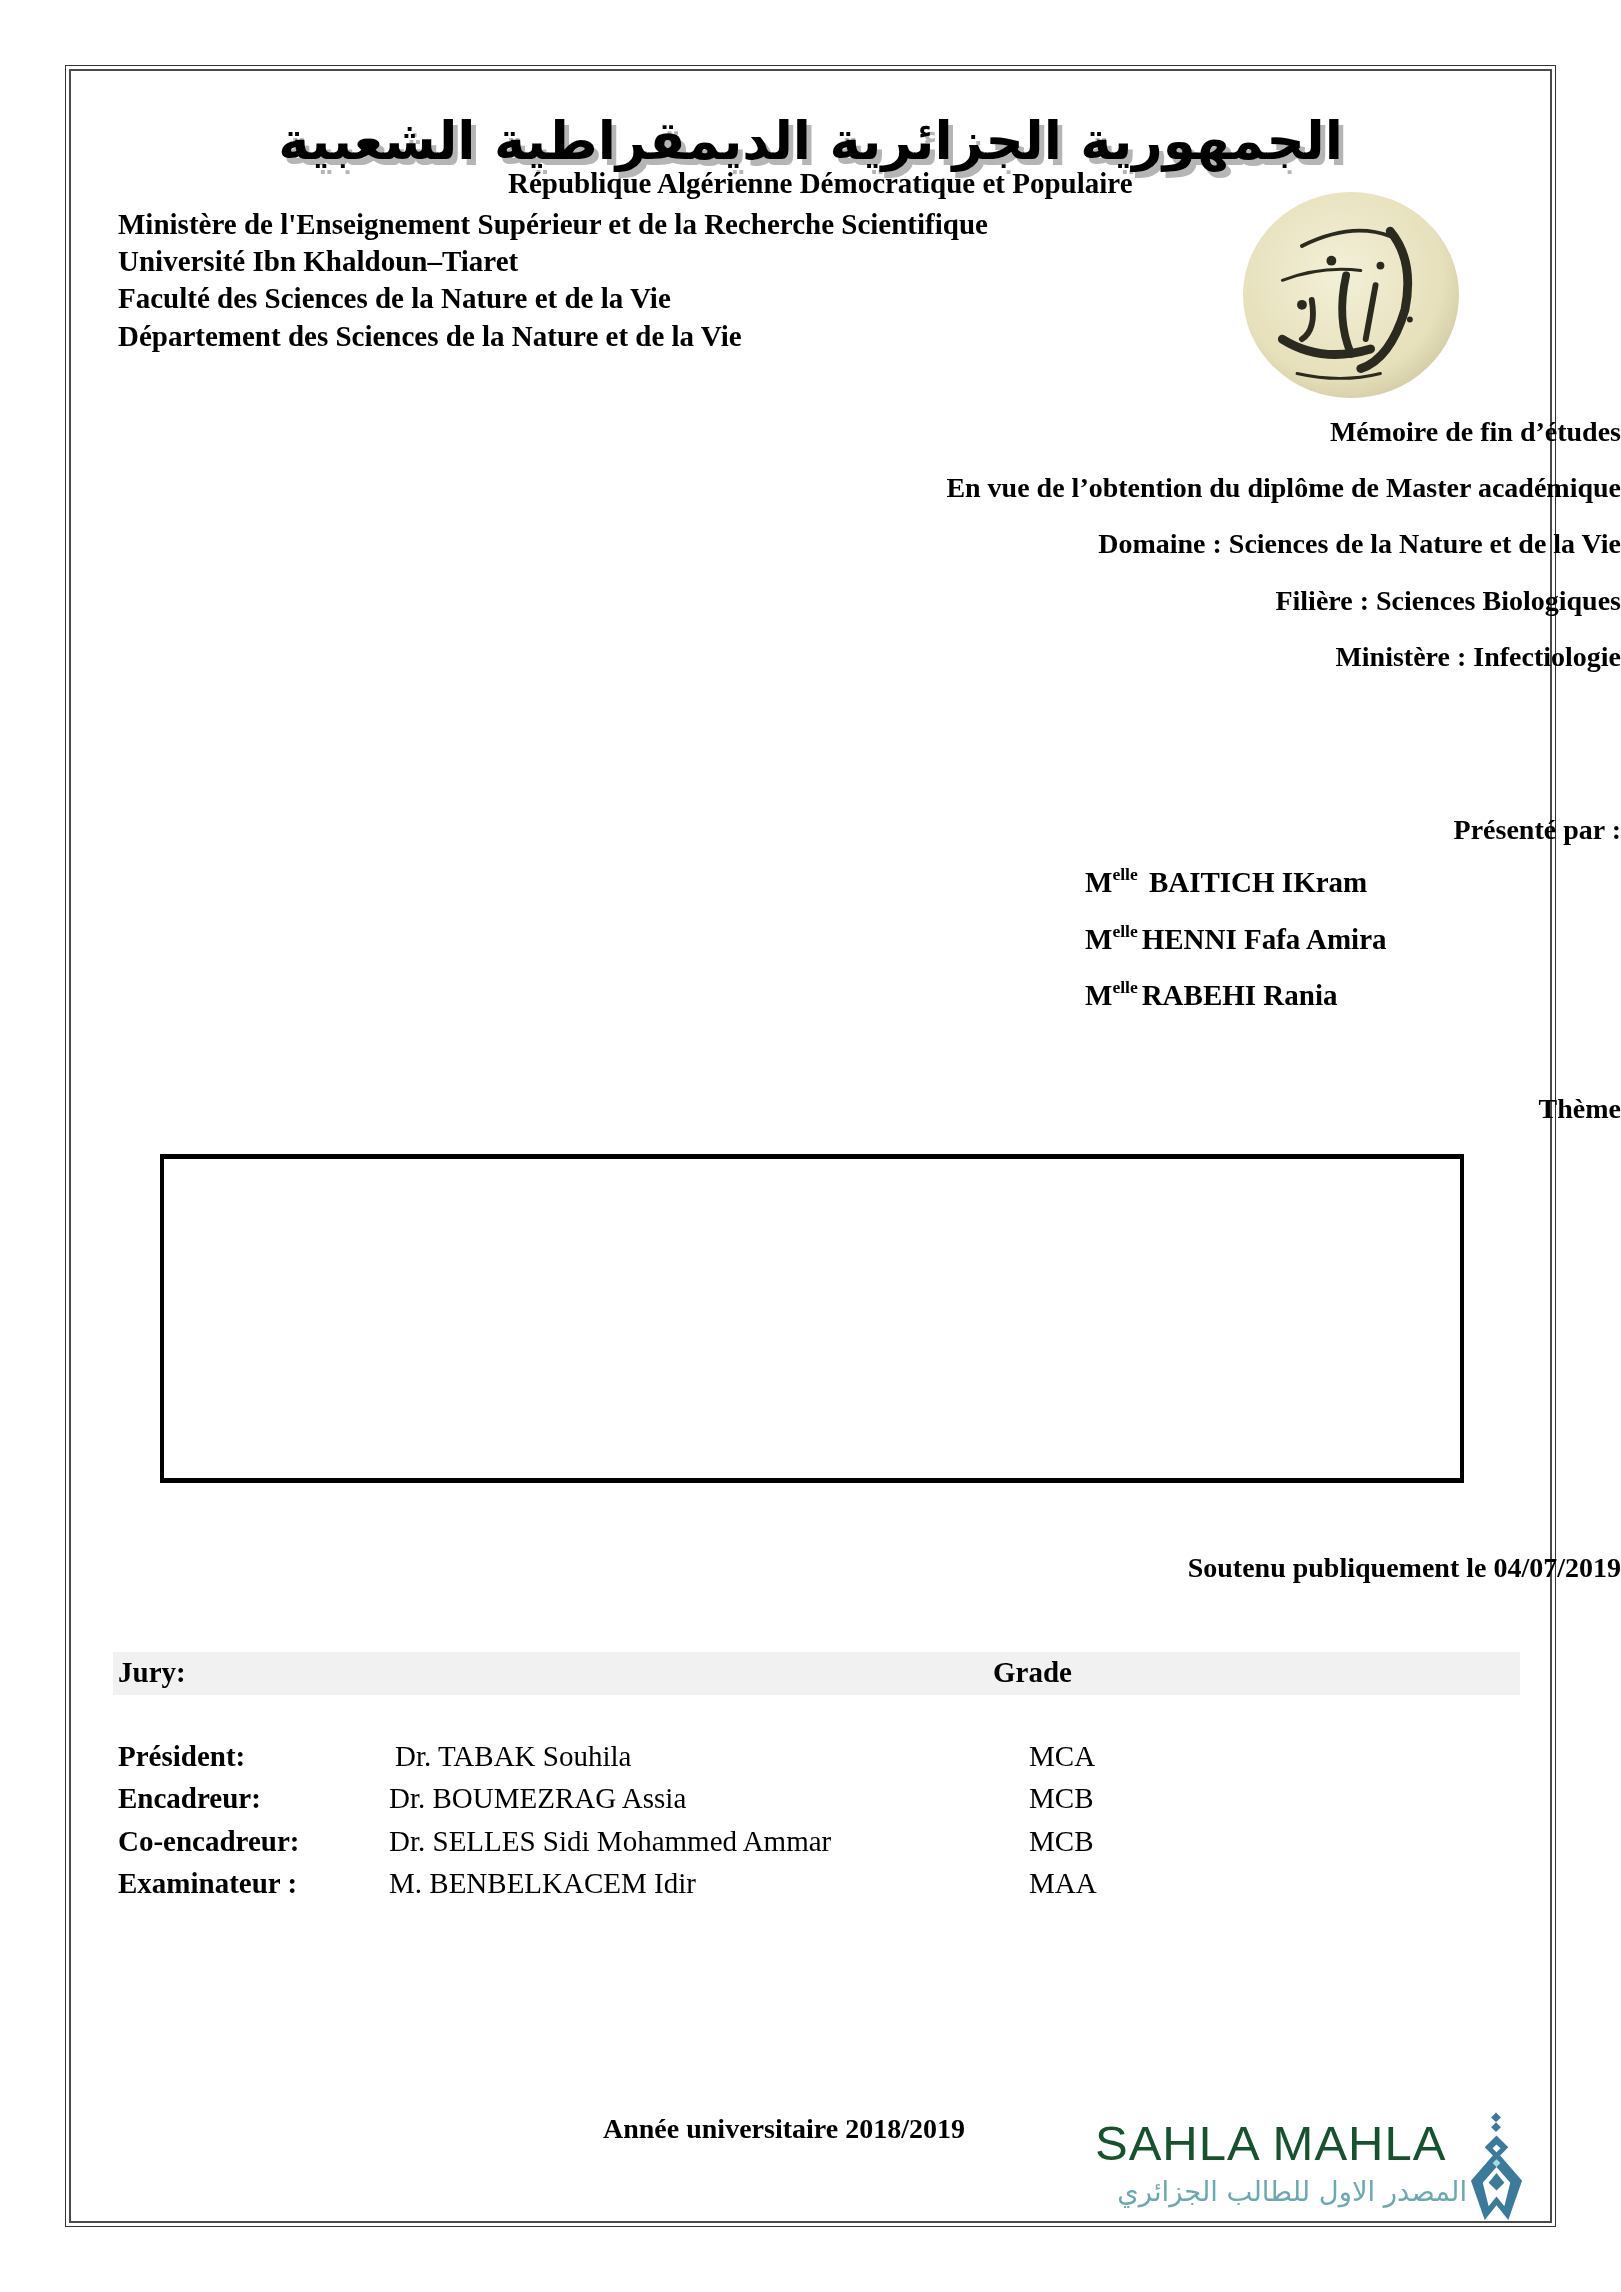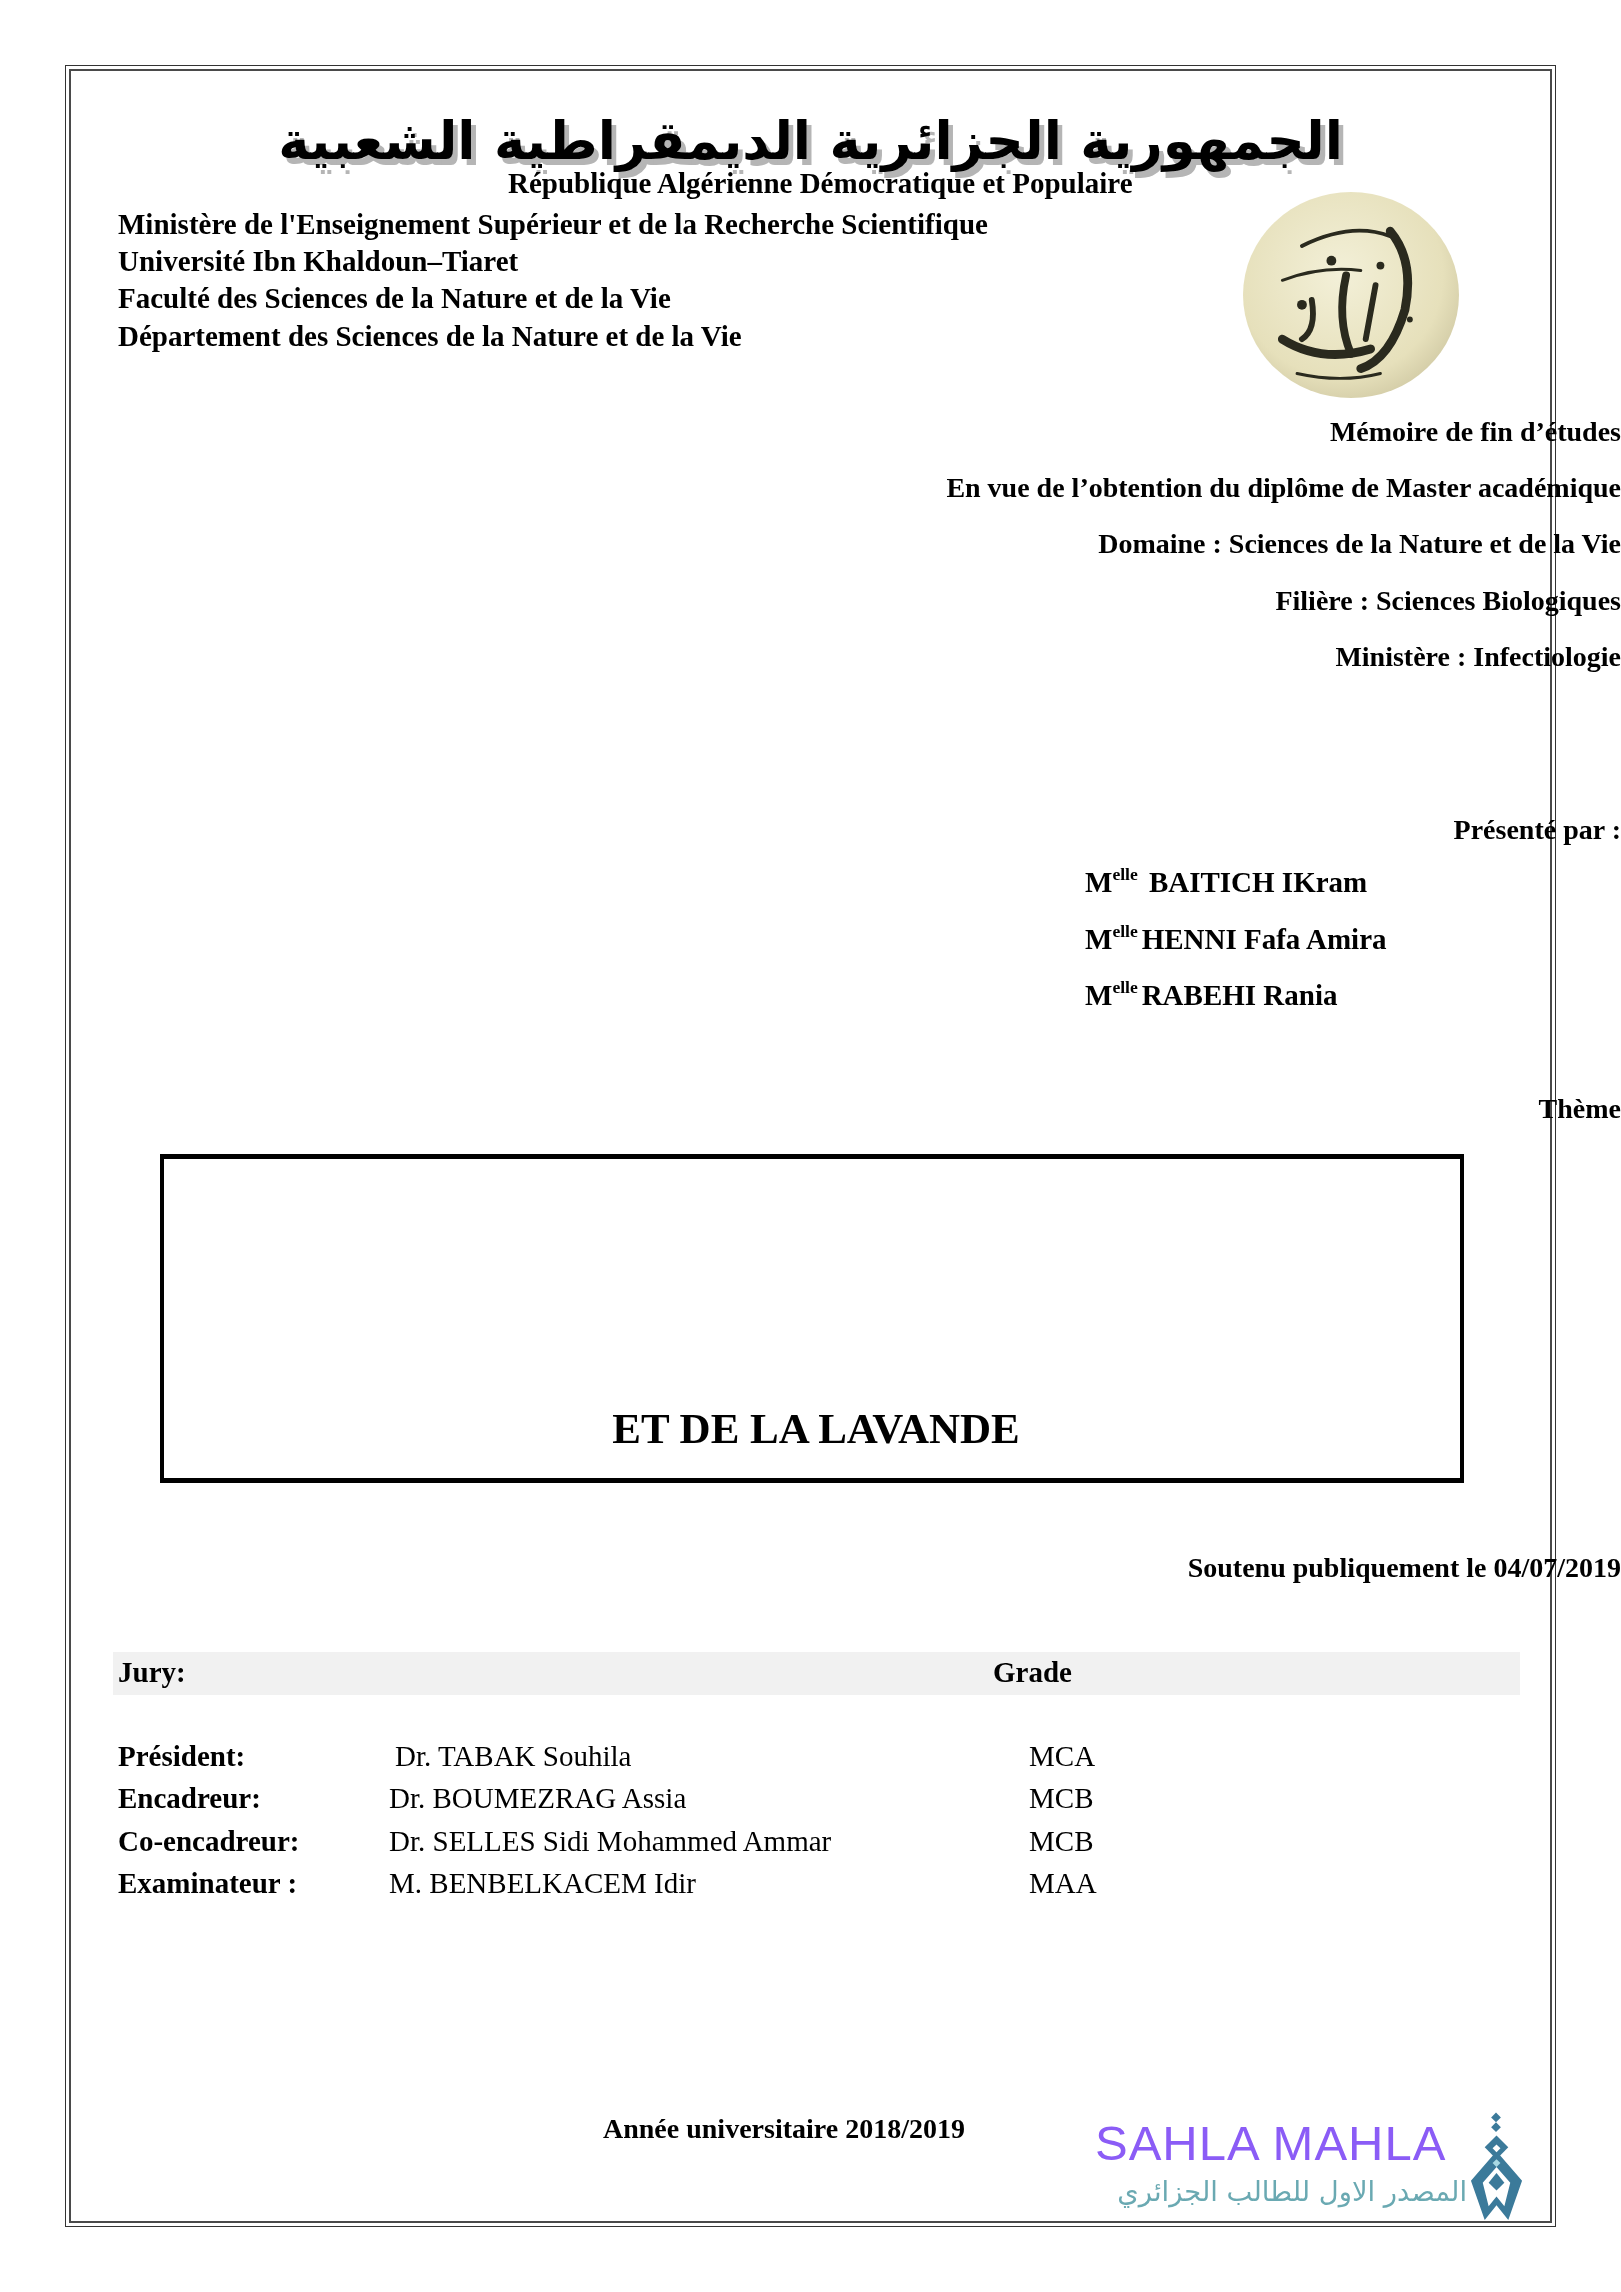--- a/index.html
+++ b/index.html
@@ -32,21 +32,21 @@
                border:5.9px solid #000; border-left-width:4.9px; border-right-width:4.9px; box-sizing:border-box; }
   .title-line { font-size:43px; font-weight:bold; left:0; width:1304px; text-align:center; }
 
   .jury-bar { position:absolute; left:113px; top:1652px; width:1407px; height:43px; background:#f1f1f1; }
   .jury-head { font-size:29px; font-weight:bold; }
   .jury-role { left:118px; font-size:29px; font-weight:bold; }
   .jury-name { font-size:29px; }
   .jury-grade { left:993px; font-size:29px;margin-left:36px; }
 
   .sahla { position:absolute; left:1095px; top:2115px; }
-  .sahla-text { font-family:"Liberation Sans", sans-serif; font-size:49px; color:#8b5cf6; letter-spacing:1px; }
+  .sahla-text { font-family:"Liberation Sans", sans-serif; font-size:49px; color:#14532d; letter-spacing:1px; }
   .sahla-ar { font-family:"DejaVu Sans", sans-serif; font-size:27.4px; color:#6aa9b2; direction:rtl; left:0; top:61px; }
   .sahla-mark { position:absolute; left:1467px; top:2112px; width:59px; height:113px; }
 </style>
 </head>
 <body>
 
 <div class="frame-outer"></div>
 <div class="frame-inner"></div>
 
 <div class="abs center arabic-title">الجمهورية الجزائرية الديمقراطية الشعبية</div>
@@ -91,21 +91,20 @@
 <div class="abs students" style="top:923px;">
   <span>M</span><sup>elle</sup><span>HENNI Fafa Amira</span>
 </div>
 <div class="abs students" style="top:979px;">
   <span>M</span><sup>elle</sup><span>RABEHI Rania</span>
 </div>
 
 <div class="abs center center-line" style="top:1093px;">Thème</div>
 
 <div class="title-box">
-  <div class="abs title-line" style="top:245px;">ET DE LA LAVANDE</div>
 </div>
 
 <div class="abs center center-line" style="top:1552px;">Soutenu publiquement le 04/07/2019</div>
 
 <div class="jury-bar"></div>
 <div class="abs jury-head" style="left:118px; top:1656px;">Jury:</div>
 <div class="abs jury-head" style="left:993px; top:1656px;">Grade</div>
 
 <div class="abs jury-role" style="top:1740px;">Président:</div>
 <div class="abs jury-name" style="left:395px; top:1740px;">Dr. TABAK Souhila</div>

